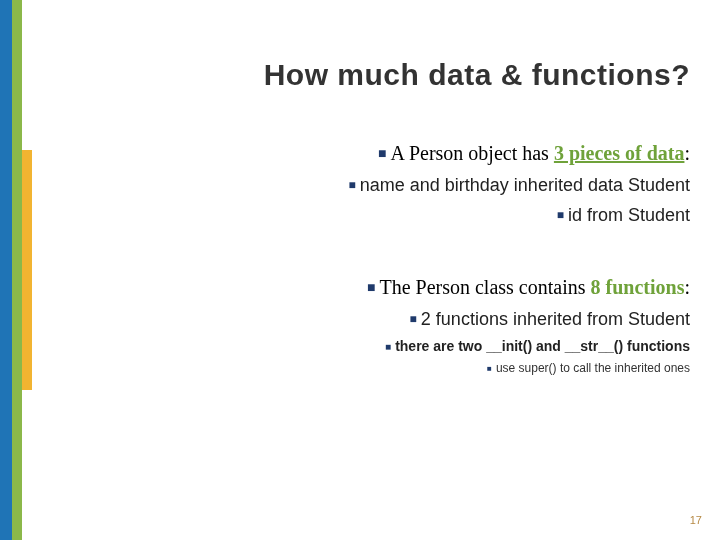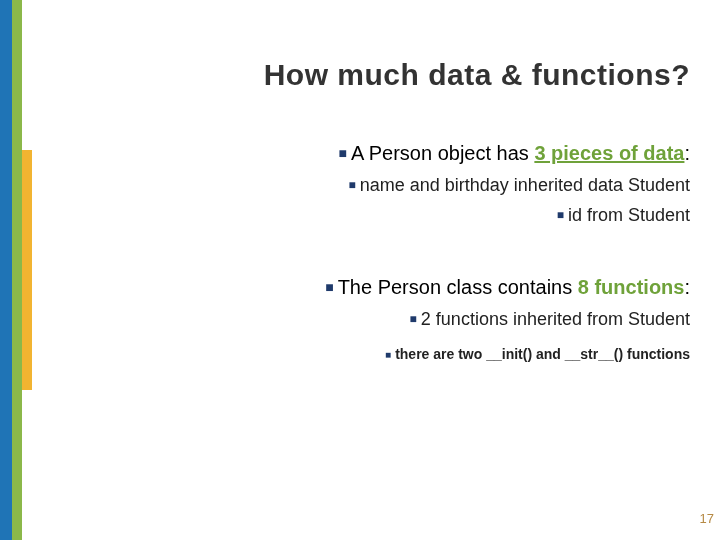--- a/index.html
+++ b/index.html
@@ -22,36 +22,36 @@
     right: 30px;
   }
   .title {
     font-size: 30px;
     font-weight: 900;
     color: #333;
     letter-spacing: 0.5px;
     margin-bottom: 48px;
     font-family: Arial Black, Arial, sans-serif;
   }
-  .lvl1 { font-size: 20px; color: #000; margin-top: 18px; line-height: 1.35; }
+  .lvl1 { font-size: 20px; color: #000; margin-top: 18px; line-height: 1.35; font-family: Liberation Serif, serif; }
   .lvl1 .sq { color: #1f3a6b; font-size: 14px; position: relative; top: -2px; margin-right: 4px; }
   .hi1 { color: #6fa23a; font-weight: 700; }
   .hi1u { text-decoration: underline; }
   .lvl2 { font-size: 18px; color: #222; margin-left: 24px; margin-top: 6px; line-height: 1.35; }
   .lvl2 .sq { color: #1f3a6b; font-size: 12px; position: relative; top: -2px; margin-right: 4px; }
-  .lvl3 { font-size: 14px; color: #222; margin-left: 44px; margin-top: 14px; font-weight: 700; line-height: 1.35; }
+  .lvl3 { font-size: 14px; color: #222; margin-left: 44px; margin-top: 6px; font-weight: 700; line-height: 1.35; }
   .lvl3 .sq { color: #1f3a6b; font-size: 10px; position: relative; top: -1px; margin-right: 4px; }
   .lvl4 { font-size: 12px; color: #333; margin-left: 64px; margin-top: 4px; line-height: 1.35; }
   .lvl4 .sq { color: #1f3a6b; font-size: 8px; position: relative; top: -1px; margin-right: 4px; }
   .spacer { height: 28px; }
   .pnum {
     position: absolute;
-    right: 6px;
+    right: 18px;
     bottom: 14px;
-    font-size: 13px;
+    font-size: 11px;
     color: #b68a45;
   }
 </style>
 </head>
 <body>
 
 <div class="stripe stripe-green"></div>
 <div class="stripe stripe-blue"></div>
 <div class="stripe stripe-yellow"></div>
 
@@ -72,15 +72,18 @@
 
   <div class="lvl1">
     <span class="sq">■</span><span>The Person class contains </span><span class="hi1">8 functions</span><span>:</span>
   </div>
   <div class="lvl2">
     <span class="sq">■</span><span>2 functions inherited from Student</span>
   </div>
   <div class="lvl3">
     <span class="sq">■</span><span>there are two __init() and __str__() functions</span>
   </div>
+  <div class="lvl4">
+    <span class="sq">■</span><span>use super() to call the inherited ones</span>
+  </div>
 </div>
 
 <div class="pnum">17</div>
 
 </body></html>

